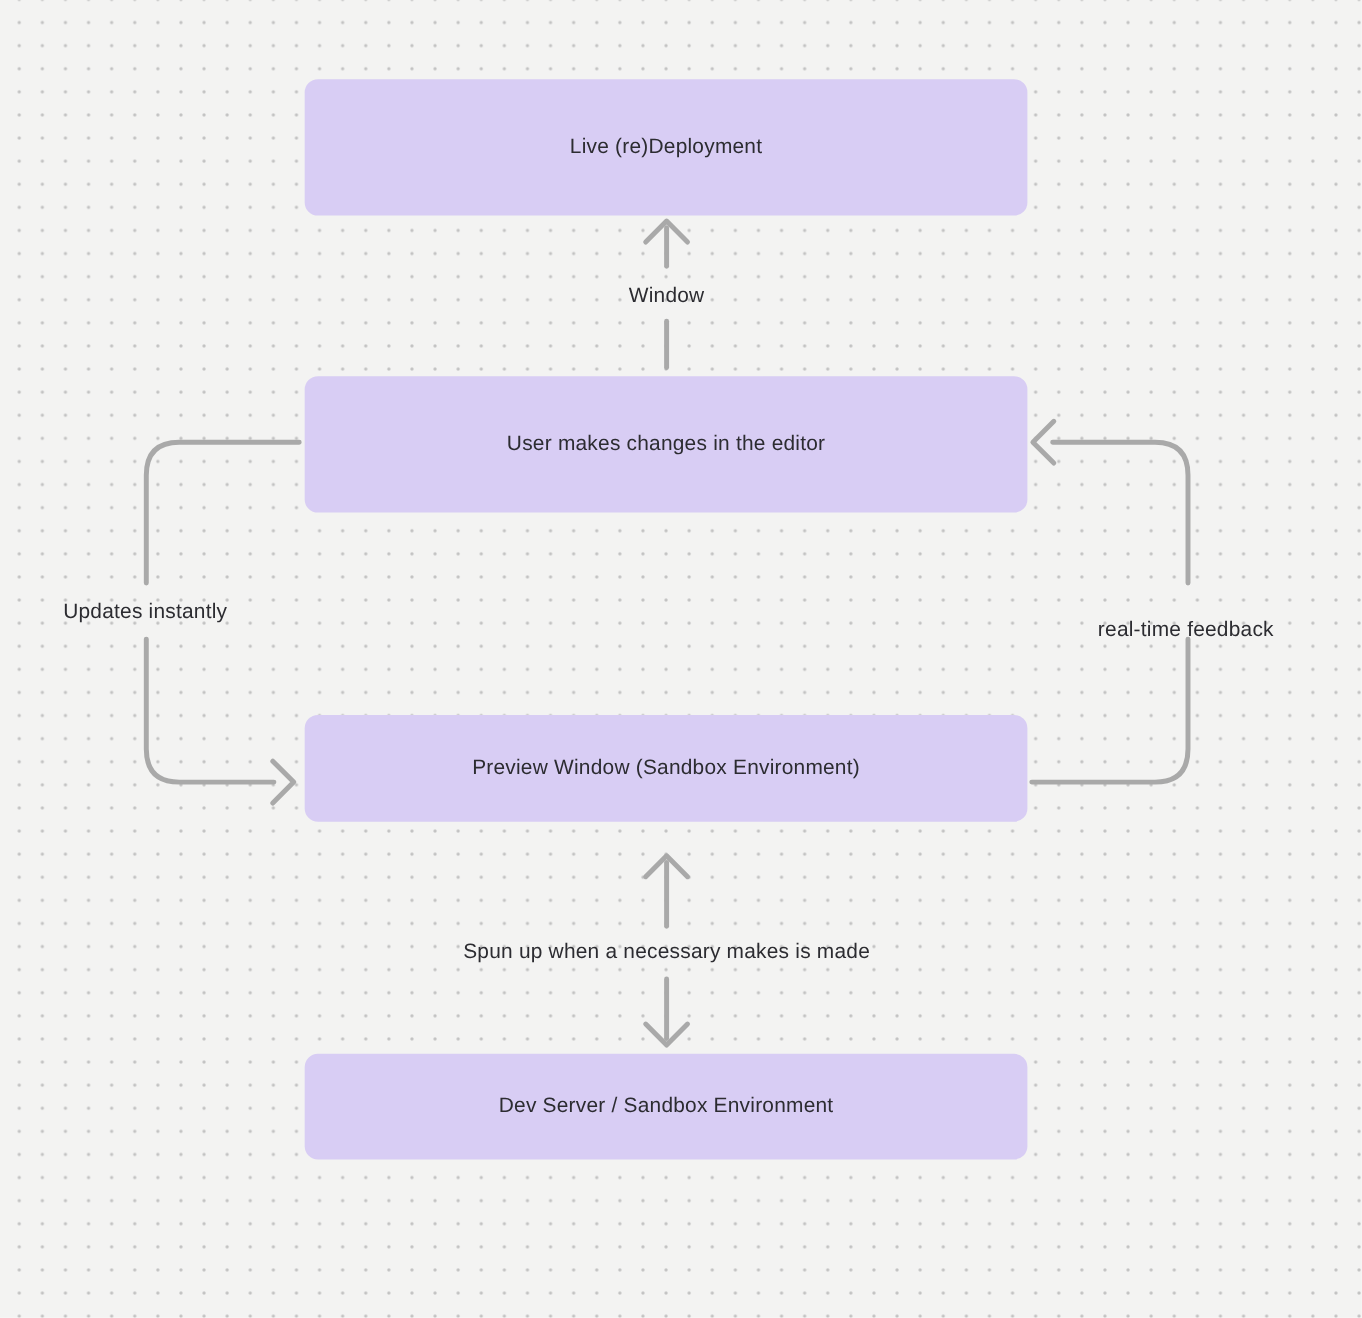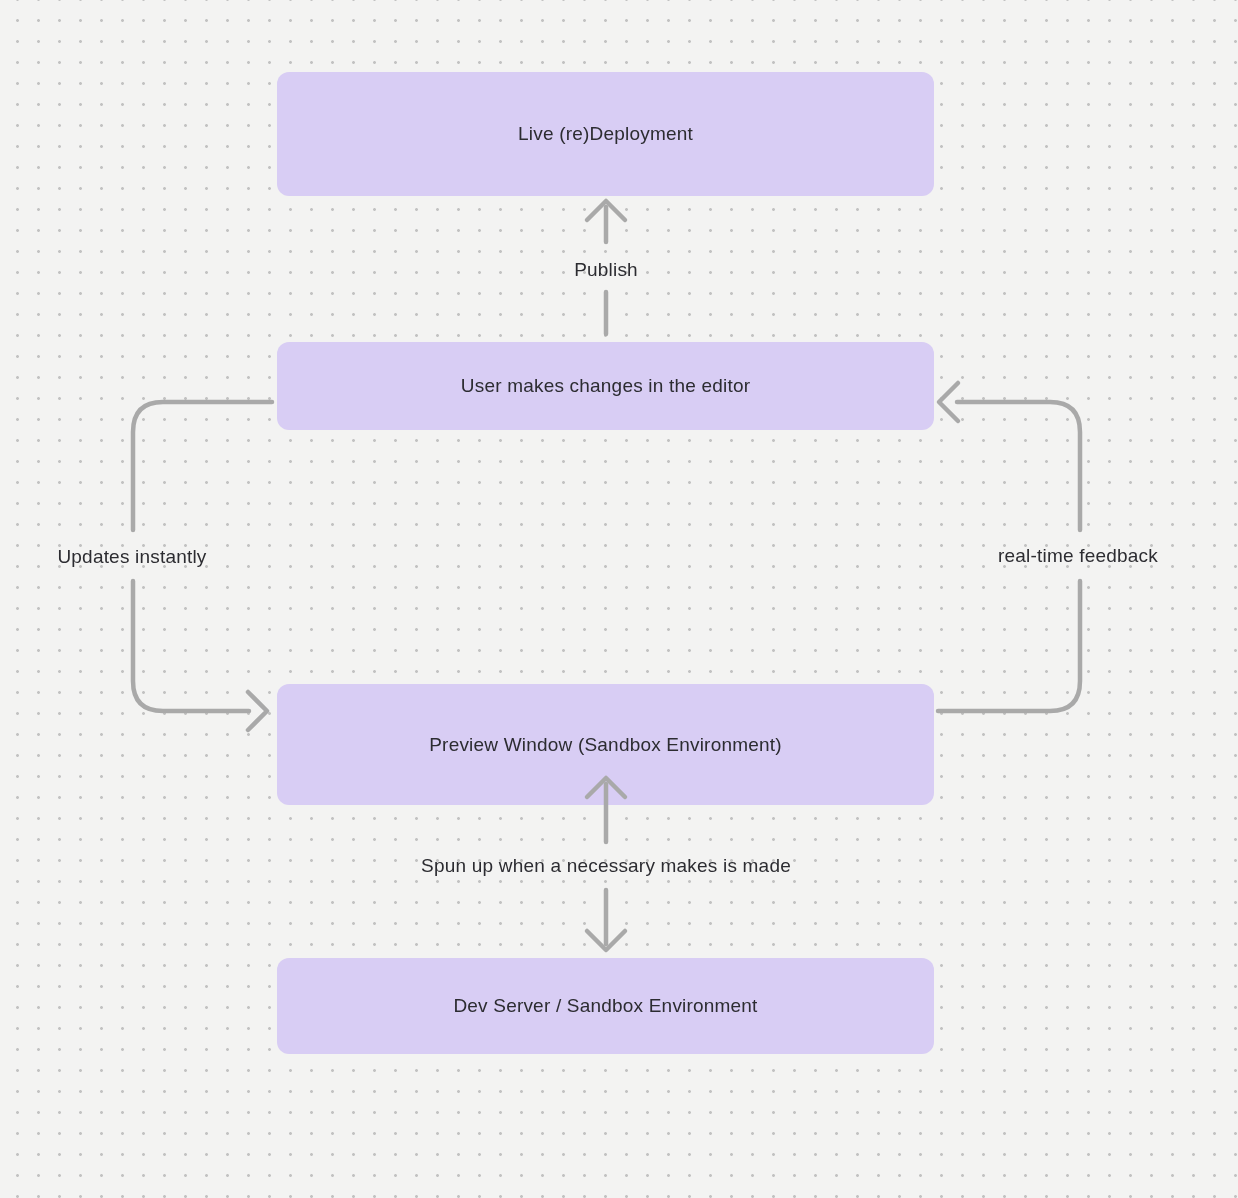--- a/index.html
+++ b/index.html
@@ -32,22 +32,22 @@
     align-items: center;
     justify-content: center;
     text-align: center;
   }
   .node span {
     font-size: 19px;
     letter-spacing: 0.2px;
     color: var(--text-color, #2c2c31);
   }
   #node-0 { top: 72px; height: 124px; }
-  #node-1 { top: 342px; height: 88px; }
-  #node-2 { top: 684px; height: 121px; text-align: center; }
+  #node-1 { top: 342px; height: 124px; }
+  #node-2 { top: 650px; height: 97px; text-align: center; }
   #node-3 { top: 958px; }
   .edges {
     position: absolute;
     left: 0;
     top: 0;
     width: 1238px;
     height: 1198px;
     pointer-events: none;
   }
   .edges path {
@@ -60,21 +60,21 @@
   .edge-label {
     position: absolute;
     transform: translate(-50%, -50%);
     white-space: nowrap;
     font-size: 19px;
     letter-spacing: 0.2px;
     color: var(--text-color, #2c2c31);
   }
   #edge-label-0 { left: 606px; top: 270px; }
   #edge-label-1 { left: 132px; top: 557px; }
-  #edge-label-2 { left: 1078px; top: 556px; }
+  #edge-label-2 { left: 1078px; top: 573px; }
   #edge-label-3 { left: 606px; top: 866px; }
 </style>
 </head>
 <body>
 
 <div class="canvas">
 
   <div class="node" id="node-0">
     <span>Live (re)Deployment</span>
   </div>
@@ -109,18 +109,18 @@
     </g>
 
     <g>
       <path d="M 606 842 L 606 784"></path>
       <path d="M 587 797 L 606 778 L 625 797"></path>
       <path d="M 606 890 L 606 944"></path>
       <path d="M 587 931 L 606 950 L 625 931"></path>
     </g>
   </svg>
 
-  <div class="edge-label" id="edge-label-0">Publish</div>
+  <div class="edge-label" id="edge-label-0">Window</div>
   <div class="edge-label" id="edge-label-1">Updates instantly</div>
   <div class="edge-label" id="edge-label-2">real-time feedback</div>
   <div class="edge-label" id="edge-label-3">Spun up when a necessary makes is made</div>
 
 </div>
 
 </body></html>

